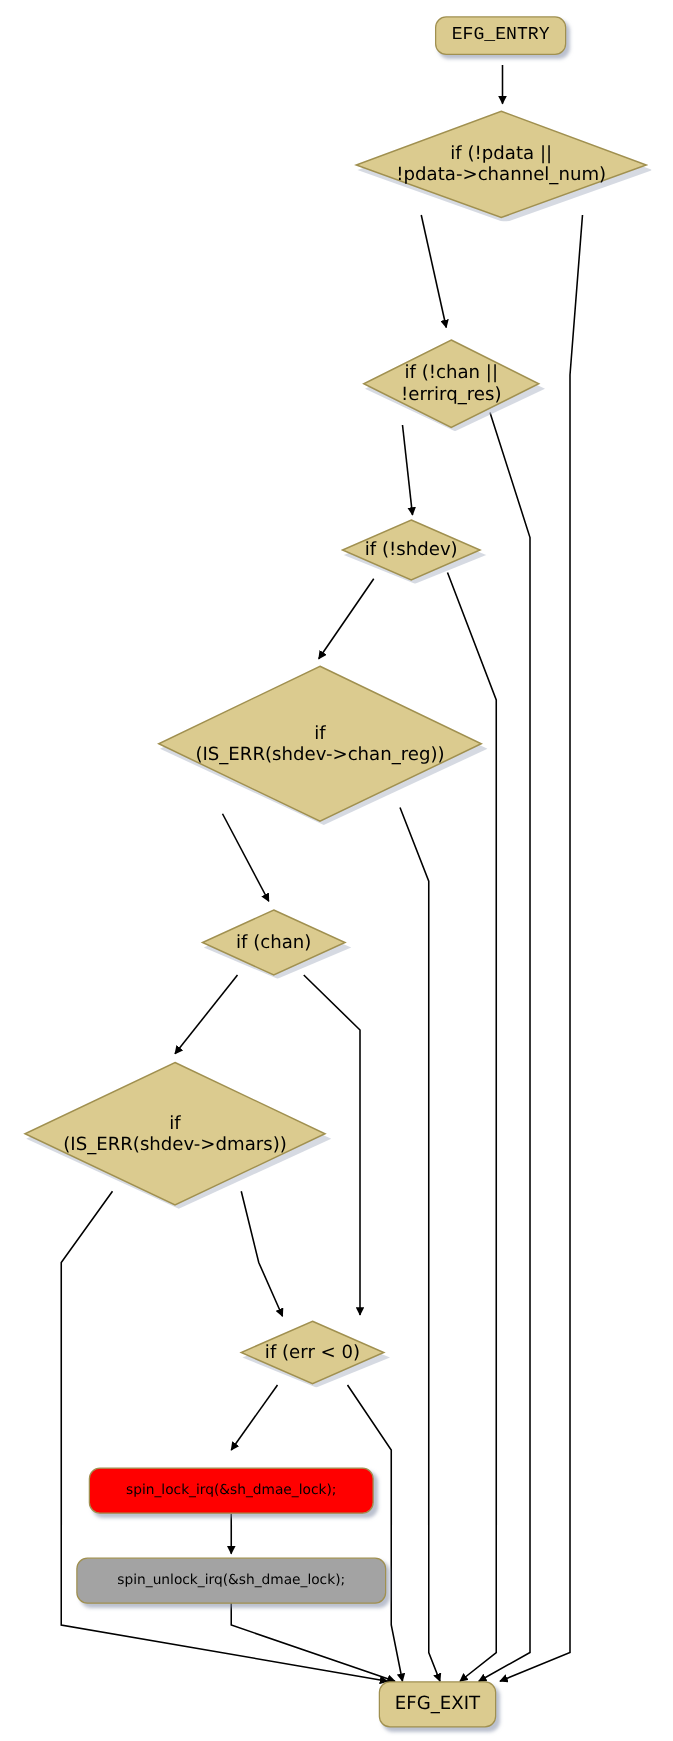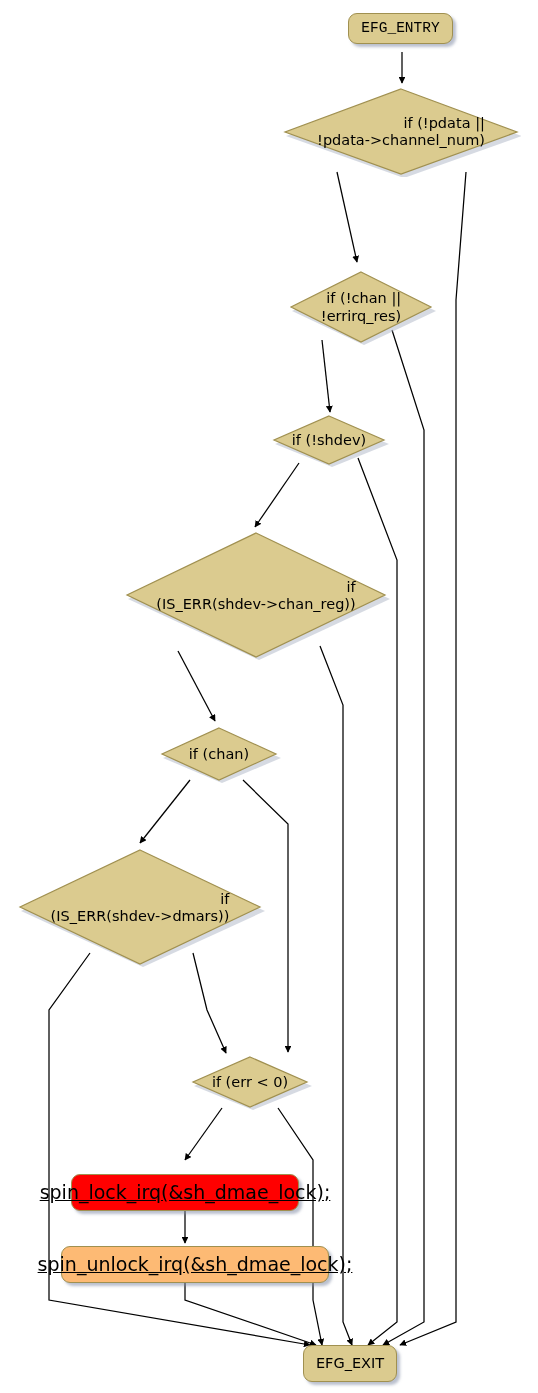--- a/index.html
+++ b/index.html
@@ -42,23 +42,22 @@
     border: 1.2px solid #A09050;
     border-radius: 9px;
     background: #DBCB8F;
     font-size: 14.5px;
     box-shadow: 3px 3px 3px rgba(130,140,165,0.55);
   }
   
   .action {
     border: 1.2px solid #A09050;
     border-radius: 9px;
-    font-size: 19px;
+    font-size: 11px;
     box-shadow: 3px 3px 3px rgba(130,140,165,0.55);
-    text-decoration: underline;
   }
   
   .diamond-wrap {
     position: absolute;
     z-index: 5;
   }
   .diamond-wrap svg {
     position: absolute;
     left: 0;
     top: 0;
@@ -66,21 +65,21 @@
   }
   .diamond-label {
     position: absolute;
     left: 0;
     top: 0;
     width: 100%;
     height: 100%;
     display: flex;
     align-items: center;
     justify-content: center;
-    text-align: right;
+    text-align: center;
     white-space: pre;
     font-size: 14.5px;
     line-height: 1.18;
     color: #000000;
   }
 </style>
 </head>
 <body>
 
 <div id="canvas">
@@ -190,21 +189,21 @@
       <polygon points="62,3 121,27 62,51 3,27" fill="#B4BCCB" opacity="0.55" transform="translate(3,3)"></polygon>
       <polygon points="62,1 119,26 62,51 5,26" fill="#DBCB8F" stroke="#A09050" stroke-width="1.2"></polygon>
     </svg>
     <div class="diamond-label">if (err &lt; 0)</div>
   </div>
 
   <div class="node action" style="left:71px; top:1174px; width:228px; height:37px; background:#FF0000;">
     <span>spin_lock_irq(&amp;sh_dmae_lock);</span>
   </div>
 
-  <div class="node action" style="left:61px; top:1246px; width:268px; height:37px; background:#fdba74;">
+  <div class="node action" style="left:61px; top:1246px; width:248px; height:37px; background:#a3a3a3;">
     <span>spin_unlock_irq(&amp;sh_dmae_lock);</span>
   </div>
 
   <div class="node term" style="left:303px; top:1345px; width:94px; height:37px;">
     <span>EFG_EXIT</span>
   </div>
 
 </div>
 
 </body></html>

